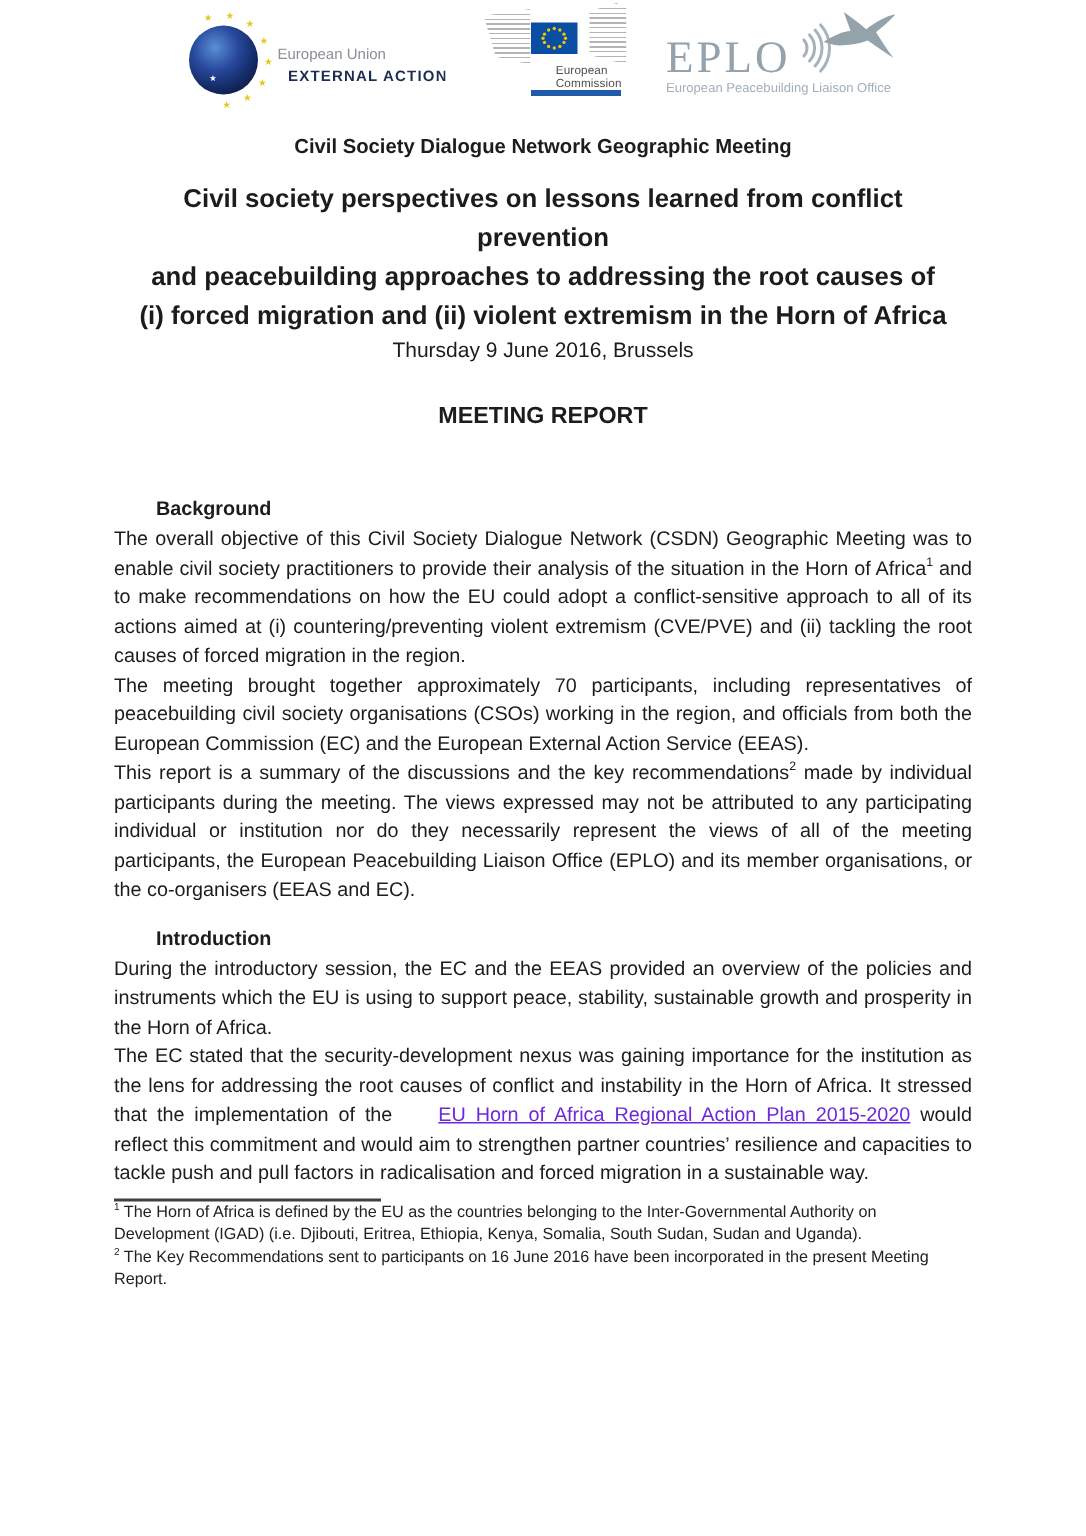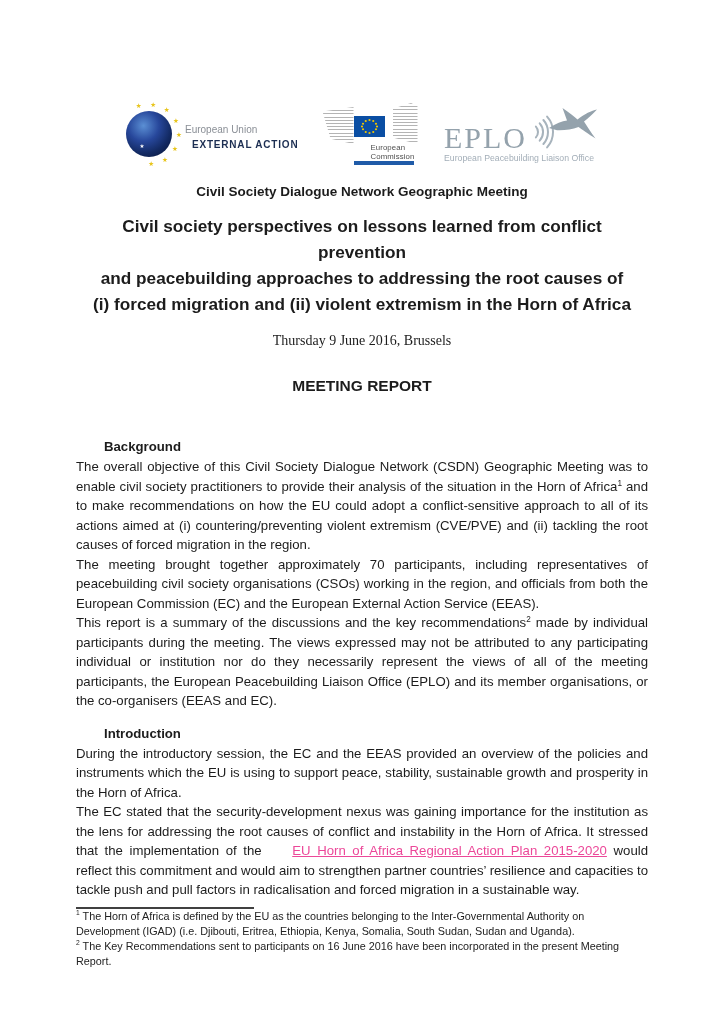--- a/index.html
+++ b/index.html
@@ -6,22 +6,22 @@
   .page{
     position:relative;
     width:724px;height:1024px;
     background:#ffffff;
     overflow:hidden;
     font-family:"Liberation Sans",sans-serif;
     color:#1c1c1c;
   }
   
   .logo-row{
-    display:flex;justify-content:center;align-items:center;
-    gap:26px;padding-top:94px;height:78px;
+    display:flex;justify-content:center;align-items:flex-start;
+    gap:26px;height:78px;
   }
   .eeas-logo{width:172px;height:75px;margin-top:4px;}
   .eplo-logo{width:156px;height:64px;margin-top:2px;}
   .ec-logo{position:relative;width:95px;height:64px;margin-top:0;}
   .ec-lines-left{
     position:absolute;left:0;top:6px;width:31px;height:37px;
     background:repeating-linear-gradient(to bottom,#b4b4b4 0 1px,transparent 1px 3.2px);
     clip-path:polygon(0 12%,100% 0,100% 100%,26% 86%);
   }
   .ec-lines-right{
@@ -33,32 +33,32 @@
   .ec-text{
     position:absolute;left:48px;top:43px;
     font-size:7.8px;line-height:8.6px;color:#4f4f4f;letter-spacing:0.1px;
   }
   .ec-bar{position:absolute;left:31px;top:60px;width:60px;height:3.5px;background:#1f5ba8;}
   
   .content{width:572px;margin:0 auto;}
   .meeting-type{margin:10px 0 0;text-align:center;font-weight:bold;font-size:13.5px;line-height:19px;}
   .doc-title{margin:12px 0 0;text-align:center;font-weight:bold;font-size:17.2px;line-height:26px;}
   .doc-title div{display:block;}
-  .date-line{margin:15px 0 0;text-align:center;font-size:14px;line-height:18px;font-family:Liberation Serif, serif;}
+  .date-line{margin:1px 0 0;text-align:center;font-size:14px;line-height:18px;}
   .report-label{margin:26px 0 0;text-align:center;font-weight:bold;font-size:15.5px;line-height:19px;}
   .section-heading{margin:0;font-size:13.2px;line-height:20px;font-weight:bold;padding-left:28px;}
   .bg-heading{margin-top:42px;}
   .intro-heading{margin-top:13px;}
   
   p.body{margin:0;font-size:13.2px;line-height:19.5px;text-align:justify;}
   .mt5{margin-top:5px;}
   .mt4{margin-top:4px;}
   .mt10{margin-top:10px;}
   sup.fn-ref{font-size:62%;vertical-align:super;line-height:0;}
-  a.doc-link{color:#ec4899;text-decoration:underline;cursor:pointer;margin-left:24px;}
+  a.doc-link{color:#6d28d9;text-decoration:underline;cursor:pointer;margin-left:24px;}
   
   .footnote-rule{margin:7px 0 0;width:178px;border:0;border-top:2px solid #404040;}
   p.footnote{margin:0;font-size:10.8px;line-height:15px;text-align:left;color:#222;}
   .fn1{margin-top:5px;}
 </style>
 </head>
 <body>
 
 <div class="page">
 

